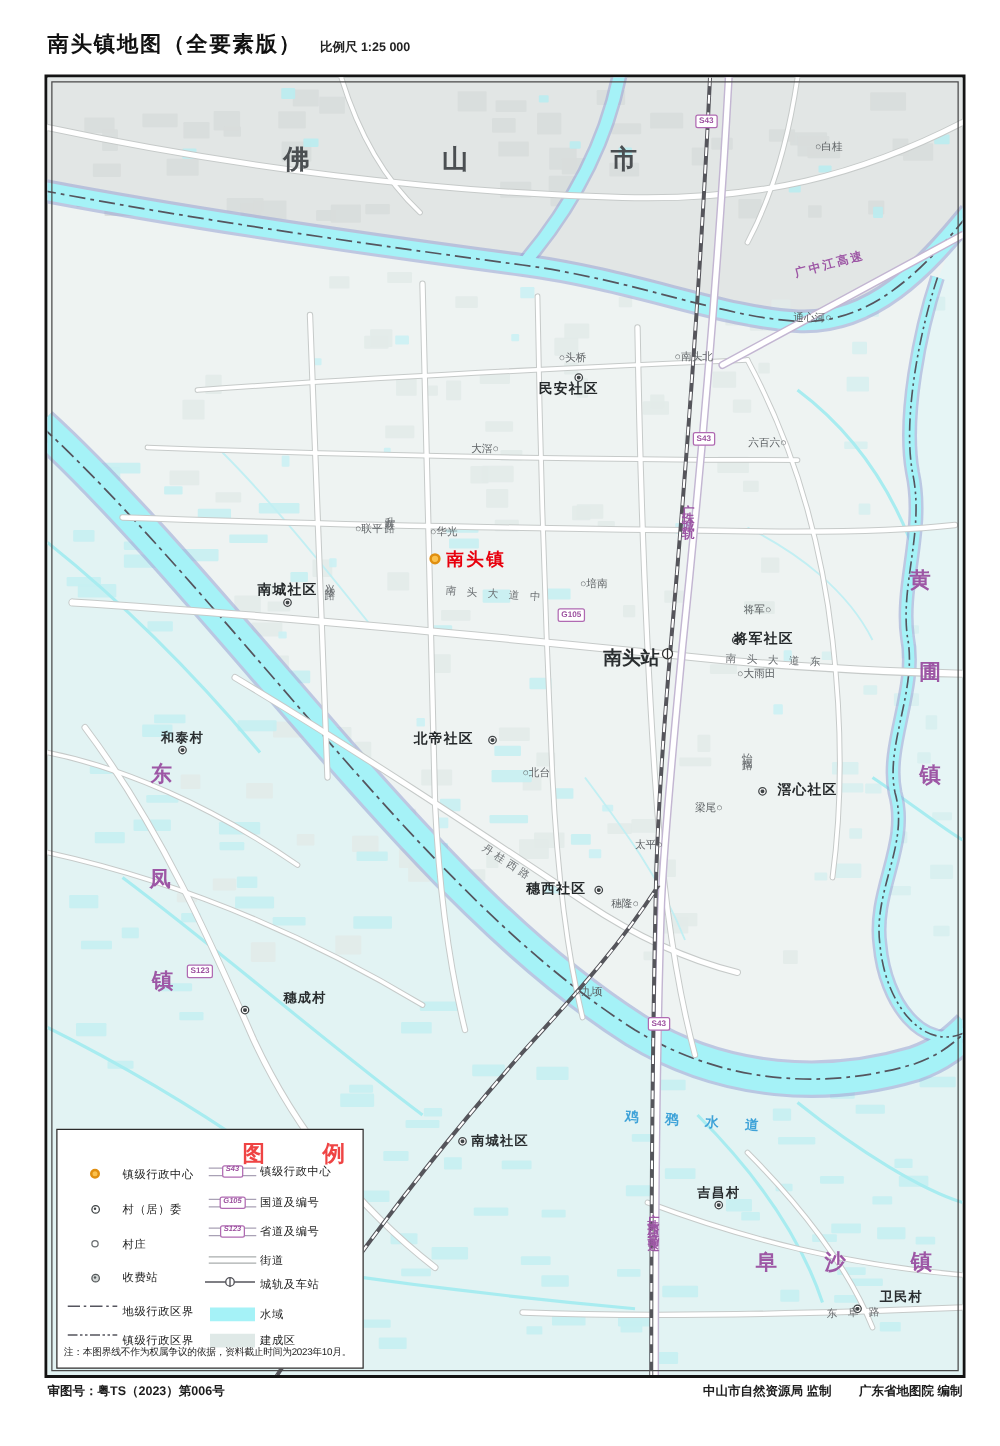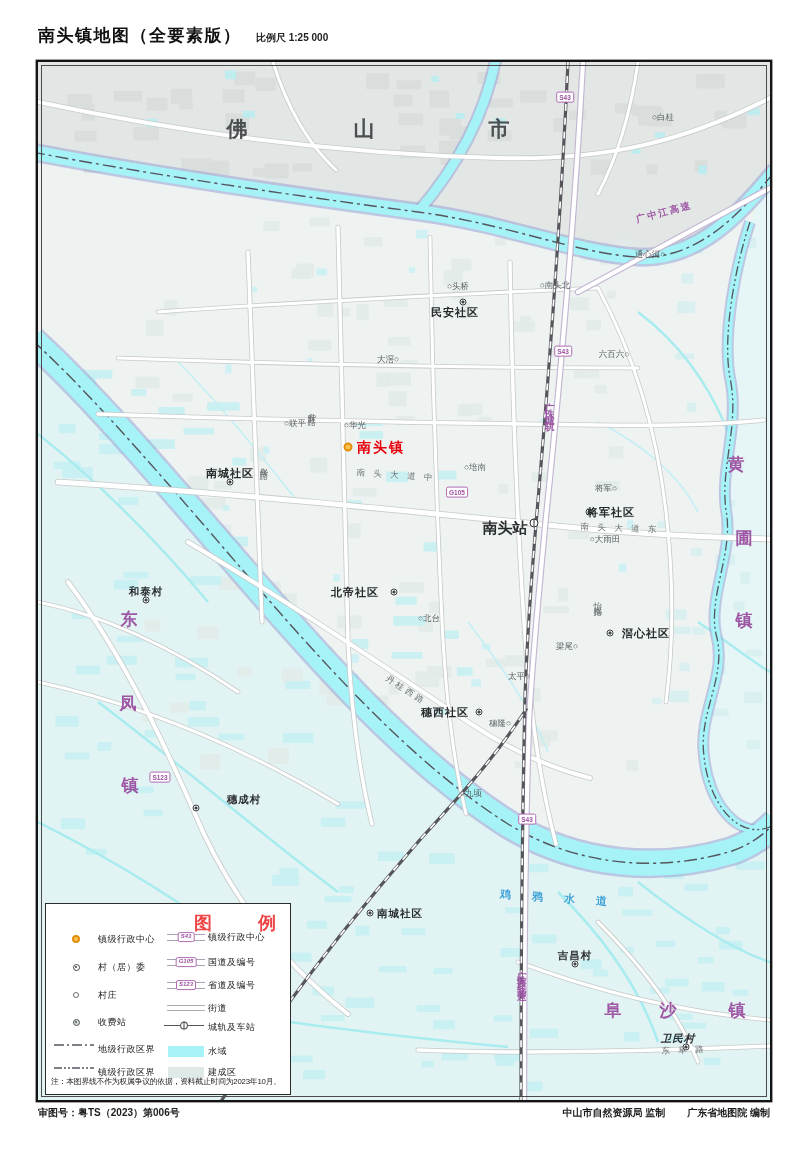--- a/index.html
+++ b/index.html
@@ -500,21 +500,21 @@
         <span class="lbl com" style="left: 417px; top: 250px;">民安社区</span>
         <span class="lbl com" style="left: 192px; top: 411px;">南城社区</span>
         <span class="lbl com" style="left: 573px; top: 450px;">将军社区</span>
         <span class="lbl com" style="left: 317px; top: 530px;">北帝社区</span>
         <span class="lbl com" style="left: 401px; top: 650px; padding-left: 12px;">穗西社区</span>
         <span class="lbl com" style="left: 608px; top: 571px;">滘心社区</span>
         <span class="lbl vil" style="left: 108px; top: 529px;">和泰村</span>
         <span class="lbl vil" style="left: 158px; top: 737px; margin-left: 48px;">穗成村</span>
         <span class="lbl vil" style="left: 362px; top: 851px;">南城社区</span>
         <span class="lbl vil" style="left: 537px; top: 893px;">吉昌村</span>
-        <span class="lbl vil" style="left: 640px; top: 976px; font-style: italic;">卫民村</span>
+        <span class="lbl vil" style="left: 683px; top: 976px;">卫民村</span>
         <span class="lbl ham" style="left: 625px; top: 55px;">○白桂</span>
         <span class="lbl ham" style="left: 420px; top: 224px;">○头桥</span>
         <span class="lbl ham" style="left: 517px; top: 223px;">○南头北</span>
         <span class="lbl ham" style="left: 612px; top: 192px;">通心河○</span>
         <span class="lbl ham" style="left: 576px; top: 292px;">六百六○</span>
         <span class="lbl ham" style="left: 257px; top: 361px;">○联平</span>
         <span class="lbl ham" style="left: 317px; top: 363px;">○华光</span>
         <span class="lbl ham" style="left: 350px; top: 297px;">大滘○</span>
         <span class="lbl ham" style="left: 437px; top: 405px;">○培南</span>
         <span class="lbl ham" style="left: 568px; top: 426px;">将军○</span>

